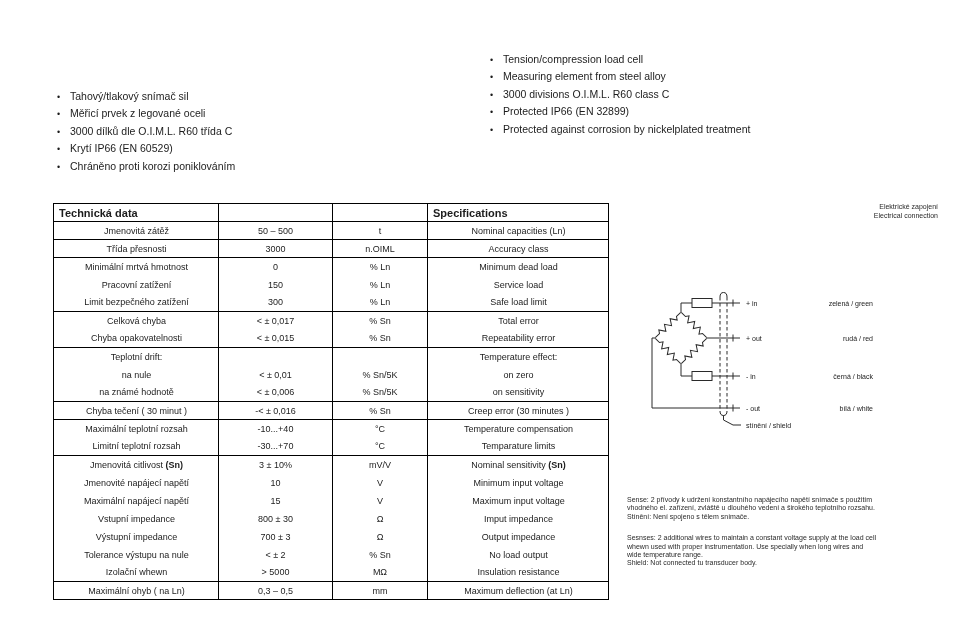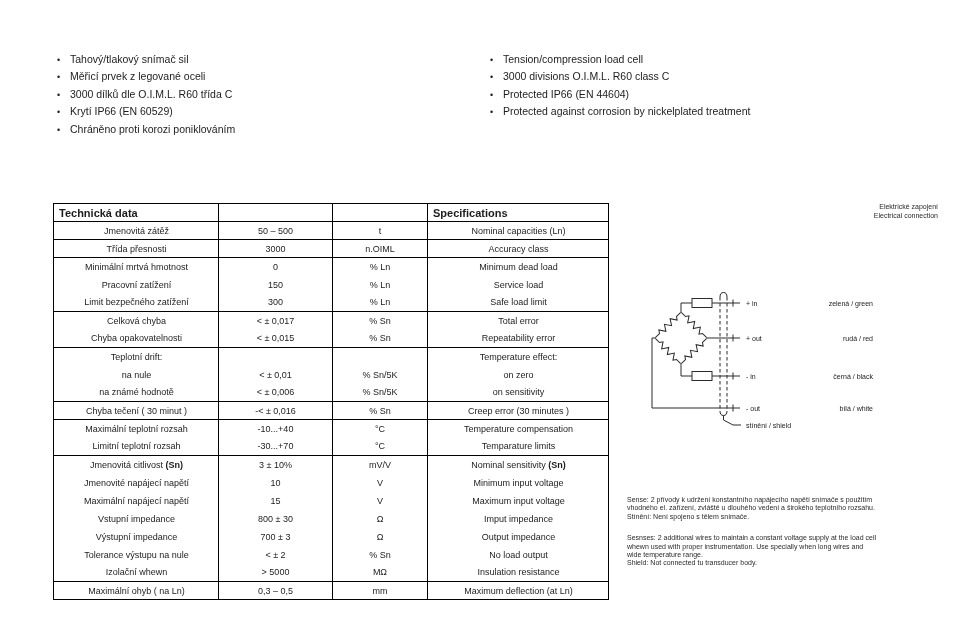--- a/index.html
+++ b/index.html
@@ -4,21 +4,21 @@
 <style>
   * { margin:0; padding:0; box-sizing:border-box; }
   html,body { background:#888; }
   .page {
     position:relative; width:960px; height:617px; background:#ffffff;
     font-family:"Liberation Sans", sans-serif; color:#1c1c1c; overflow:hidden;
     margin:0 auto;
   }
   
   .bullets { position:absolute; top:51px; list-style:none; font-size:10.5px; line-height:17.4px; color:#1c1c1c; }
-  .bullets-cz { left:56px; }
+  .bullets-cz { left:56px;margin-top:37px; }
   .bullets-en { left:489px; }
   .bullets li { padding-left:14px; position:relative; }
   .bullets li::before { content:"•"; position:absolute; left:1px; font-size:9px; top:1px; }
   
   table.spec { position:absolute; left:53px; top:203px; width:555px; border-collapse:collapse; table-layout:fixed; font-size:9px; color:#1c1c1c; }
   table.spec { border:1.5px solid #000; }
   table.spec col.c1 { width:165px; } table.spec col.c2 { width:114px; }
   table.spec col.c3 { width:95px; }  table.spec col.c4 { width:181px; }
   table.spec th, table.spec td { border-left:1px solid #000; border-right:1px solid #000; height:18px; padding:0 4px; font-weight:normal; vertical-align:middle; white-space:nowrap; overflow:hidden; }
   table.spec thead th { border-bottom:1.5px solid #000; font-weight:bold; font-size:11px; text-align:left; padding-left:5px; }
@@ -42,22 +42,23 @@
 
   <ul class="bullets bullets-cz">
       <li>Tahový/tlakový snímač sil</li>
       <li>Měřicí prvek z legované oceli</li>
       <li>3000 dílků dle O.I.M.L. R60 třída C</li>
       <li>Krytí IP66 (EN 60529)</li>
       <li>Chráněno proti korozi poniklováním</li>
     </ul>
   <ul class="bullets bullets-en">
       <li>Tension/compression load cell</li>
+      <li>Measuring element from steel alloy</li>
       <li>3000 divisions O.I.M.L. R60 class C</li>
-      <li>Protected IP66 (EN 44604)</li>
+      <li>Protected IP66 (EN 32899)</li>
       <li>Protected against corrosion by nickelplated treatment</li>
     </ul>
 
   <table class="spec">
     <colgroup>
         <col class="c1">
         <col class="c2">
         <col class="c3">
         <col class="c4">
       </colgroup>

